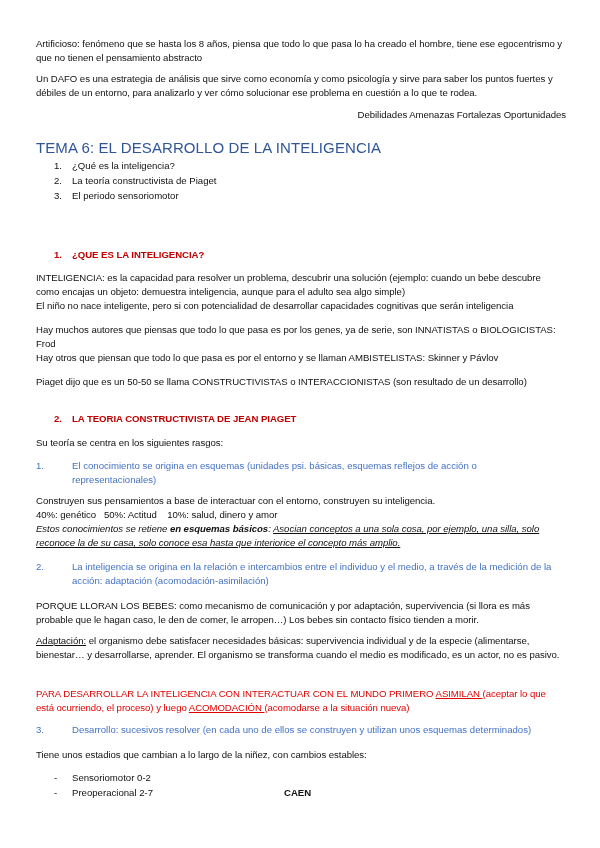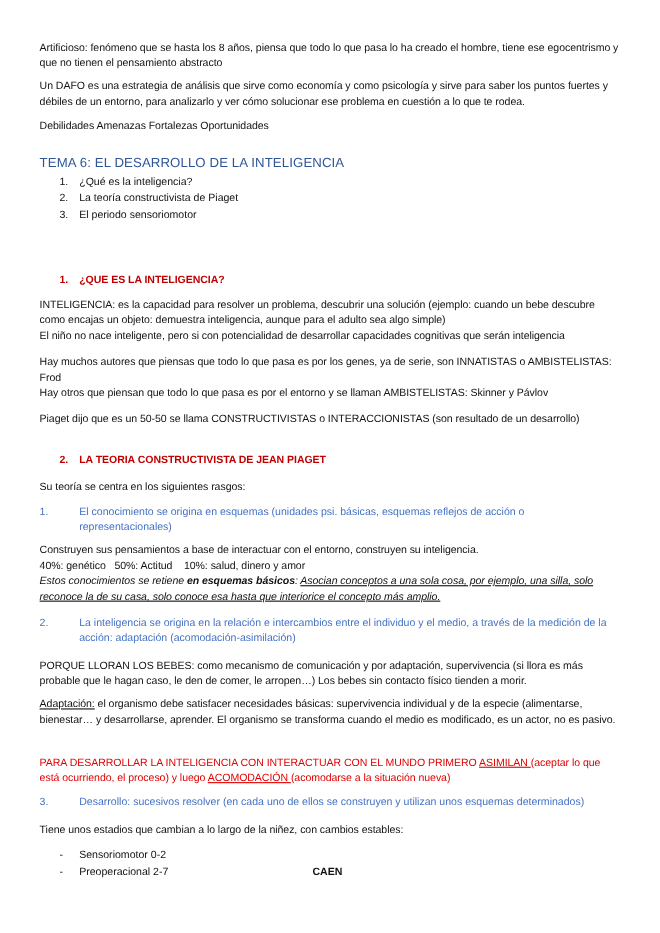--- a/index.html
+++ b/index.html
@@ -7,21 +7,21 @@
       width: 600px; height: 848px; overflow: hidden; position: relative;
       font-family: "Liberation Sans", "DejaVu Sans", sans-serif;
       color: #111111;
       font-size: 9.6px;
       line-height: 14px;
     }
     .page { position: absolute; left: 0; top: 0; width: 504px; height: 848px; }
     .p { position: absolute; left: 36px; width: 530px; margin: 0; letter-spacing: -0.05px; }
     .title {
       position: absolute; left: 36px; top: 138px;
-      font-size: 12px; line-height: 20px; color: #2f5597; letter-spacing: 0.1px;
+      font-size: 15px; line-height: 20px; color: #2f5597; letter-spacing: 0.1px;
     }
     .ol { position: absolute; left: 54px; margin: 0; padding: 0; list-style: none; }
     .ol li { height: 15px; line-height: 15px; }
     .num { display: inline-block; width: 18px; }
     .gray { color: #7f7f7f; }
     .red { color: #e00000; }
     .redb { color: #c00000; font-weight: bold; }
     .blue { color: #4472c4; }
     .u { text-decoration: underline; }
     .b { font-weight: bold; }
@@ -33,39 +33,39 @@
   </style>
 </head>
 <body>
 
 <div class="page">
 
   <p class="p" style="top:37px;"> Artificioso: fenómeno que se hasta los 8 años, piensa que todo lo que pasa lo ha creado el hombre, tiene ese egocentrismo y que no tienen el pensamiento abstracto</p>
 
   <p class="p" style="top:72px;">Un DAFO es una estrategia de análisis que sirve como economía y como psicología y sirve para saber los puntos fuertes y débiles de un entorno, para analizarlo y ver cómo solucionar ese problema en cuestión a lo que te rodea.</p>
 
-  <p class="p" style="top:108px;">Debilidades Amenazas Fortalezas Oportunidades</p>
+  <p class="p" style="top:108px;text-align:right;">Debilidades Amenazas Fortalezas Oportunidades</p>
 
   <div class="title">TEMA 6: EL DESARROLLO DE LA INTELIGENCIA</div>
 
   <ol class="ol" style="top:158px;">
     <li><span class="num">1.</span><span>¿Qué es la inteligencia?</span></li>
     <li><span class="num">2.</span><span>La teoría constructivista de Piaget</span></li>
     <li><span class="num">3.</span><span>El periodo sensoriomotor</span></li>
   </ol>
 
 
   <div class="p redb" style="top:248px; left:54px;">
     <span class="hnum">1.</span><span>¿QUE ES LA INTELIGENCIA?</span>
   </div>
 
   <p class="p" style="top:271px;">INTELIGENCIA: es la capacidad para resolver un problema, descubrir una solución (ejemplo: cuando un bebe descubre como encajas un objeto:  demuestra inteligencia, aunque para el adulto sea algo simple)</p>
   <p class="p" style="top:299px;">El niño no nace inteligente, pero si con potencialidad de desarrollar capacidades cognitivas que serán inteligencia</p>
 
-  <p class="p" style="top:323px;">Hay muchos autores que piensas que todo lo que pasa es por los genes, ya de serie, son INNATISTAS o AMBISTELISTAS: Frod</p>
+  <p class="p" style="top:323px;">Hay muchos autores que piensas que todo lo que pasa es por los genes, ya de serie, son INNATISTAS o BIOLOGICISTAS: Frod</p>
   <p class="p" style="top:351px;">Hay otros que piensan que todo lo que pasa es por el entorno y se llaman AMBISTELISTAS: Skinner y Pávlov</p>
 
   <p class="p" style="top:375px;">Piaget dijo que es un 50-50 se llama CONSTRUCTIVISTAS o INTERACCIONISTAS (son resultado de un desarrollo)</p>
 
   <div class="p redb" style="top:412px; left:54px;">
     <span class="hnum">2.</span><span>LA TEORIA CONSTRUCTIVISTA DE JEAN PIAGET</span>
   </div>
 
   <p class="p" style="top:436px;">Su teoría se centra en los siguientes rasgos:</p>
 

